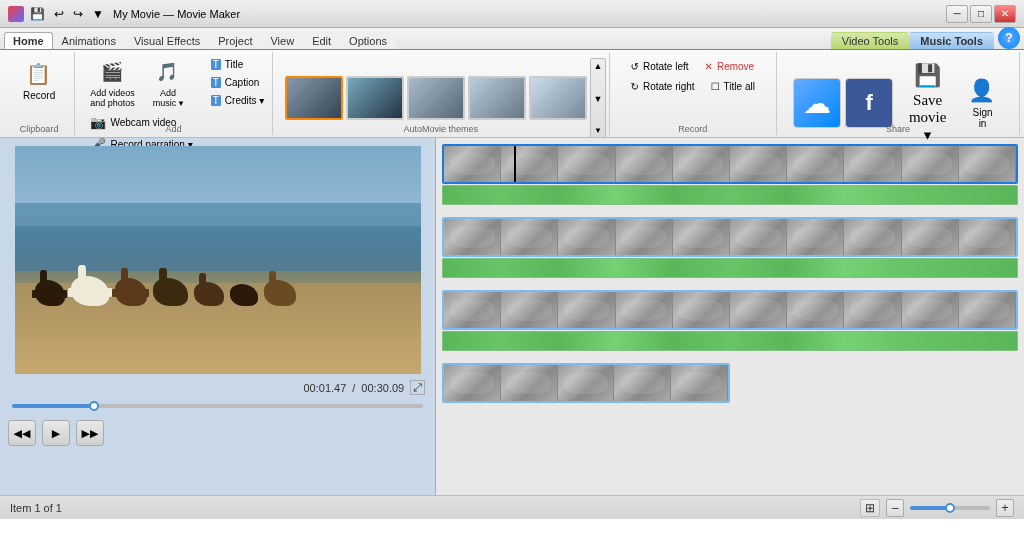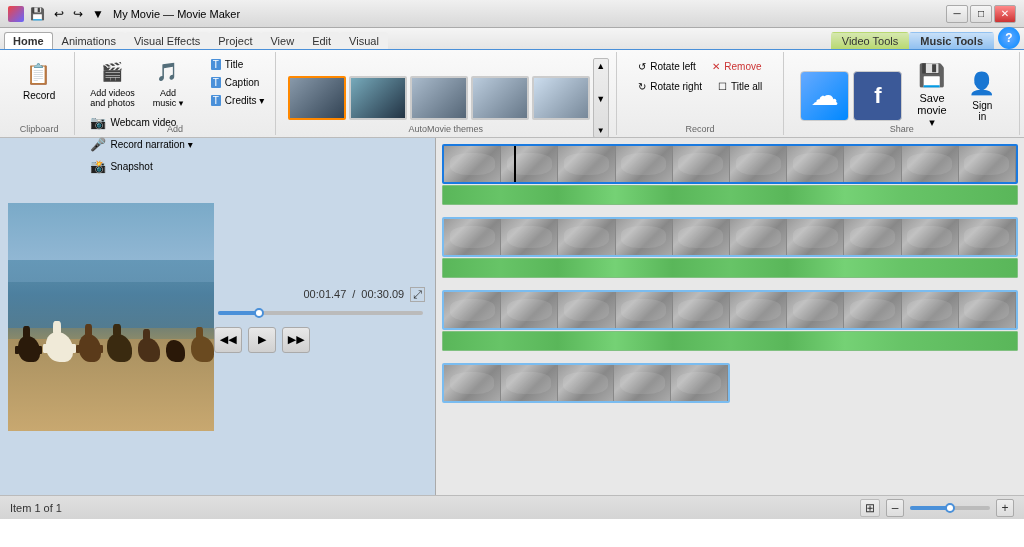--- a/index.html
+++ b/index.html
@@ -184,20 +184,21 @@
       display: flex;
       height: calc(547px - 28px - 26px - 88px - 24px - 24px);
       flex: 1;
     }
 
     
     #preview-panel {
       width: 436px;
       background: #c8d8e8;
       display: flex;
+      flex-direction: column;
       align-items: center;
       padding: 8px;
       flex-shrink: 0;
       border-right: 1px solid #aaa;
     }
     #video-preview {
       width: 406px;
       height: 228px;
       background: #1a2a3a;
       position: relative;
@@ -488,21 +489,21 @@
   </div>
 </div>
 
 <div class="main-tab-row">
   <button class="main-tab active">Home</button>
   <button class="main-tab">Animations</button>
   <button class="main-tab">Visual Effects</button>
   <button class="main-tab">Project</button>
   <button class="main-tab">View</button>
   <button class="main-tab">Edit</button>
-  <button class="main-tab">Visual</button>
+  <button class="main-tab">Options</button>
   <div class="spacer"></div>
   <button class="tool-tab video">Video Tools</button>
   <button class="tool-tab music">Music Tools</button>
   <button class="help-btn">?</button>
 </div>
 
 <div id="ribbon-content">
 
   <div class="ribbon-section">
     <div class="ribbon-group">
@@ -611,21 +612,21 @@
     </div>
     <div class="ribbon-section-label">Record</div>
   </div>
 
   <div class="ribbon-section">
     <div class="share-section">
       <div class="share-btn cloud" title="OneDrive">☁</div>
       <div class="share-btn facebook" title="Facebook" style="font-size:22px; font-weight:bold;">f</div>
       <button class="ribbon-btn-large" style="min-width:44px;">
         <div class="icon-box" style="font-size:22px;">💾</div>
-        <span style="font-size:11px;">Save<br>movie ▾</span>
+        <span style="font-size:15px;font-family:Liberation Serif, serif;">Save<br>movie ▾</span>
       </button>
       <button class="ribbon-btn-large" style="min-width:36px;">
         <div class="icon-box" style="font-size:22px;">👤</div>
         <span style="font-size:10px;">Sign<br>in</span>
       </button>
     </div>
     <div class="ribbon-section-label">Share</div>
   </div>
 </div>
 

